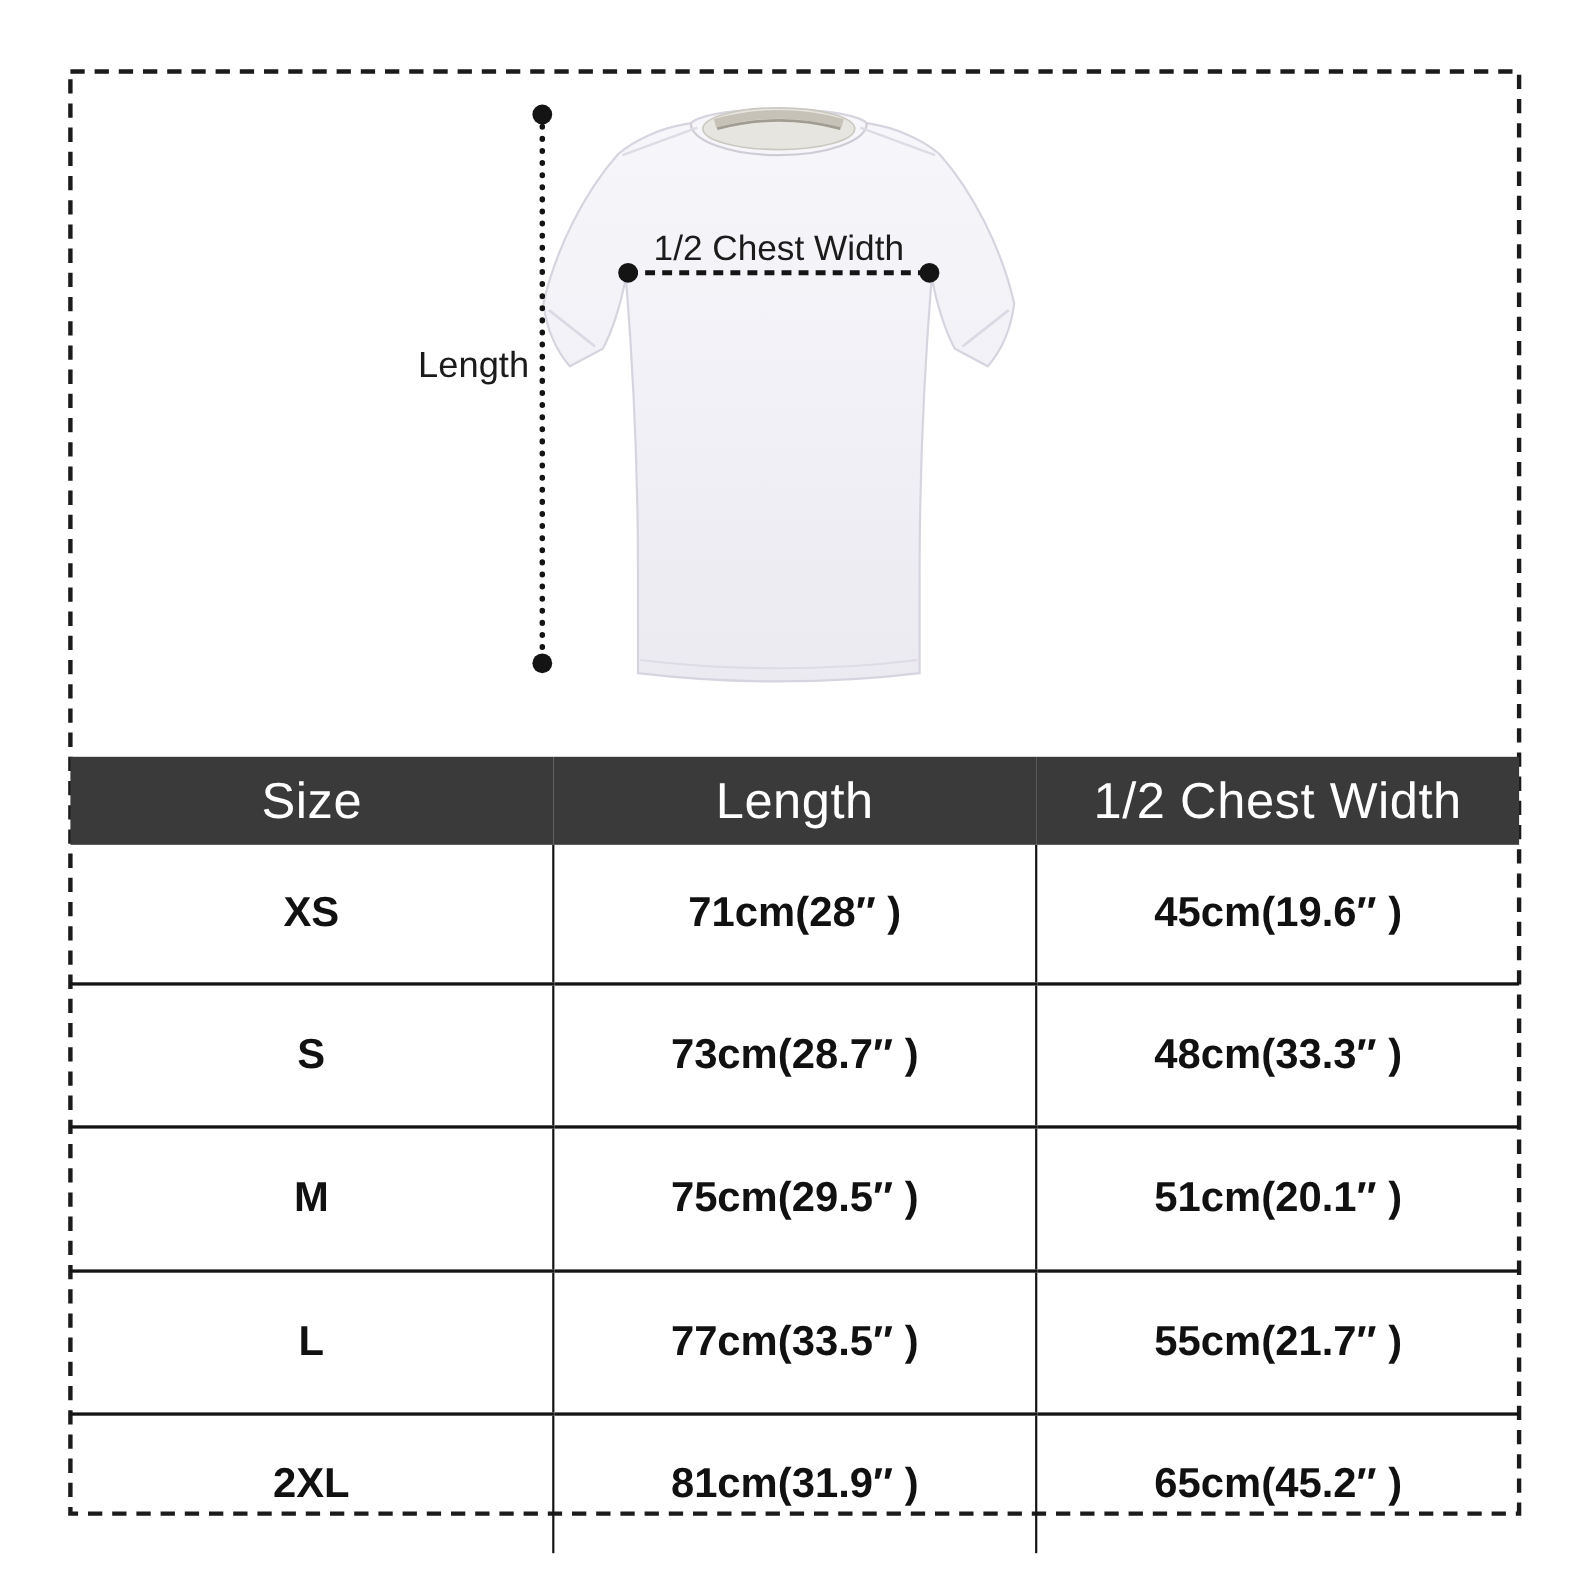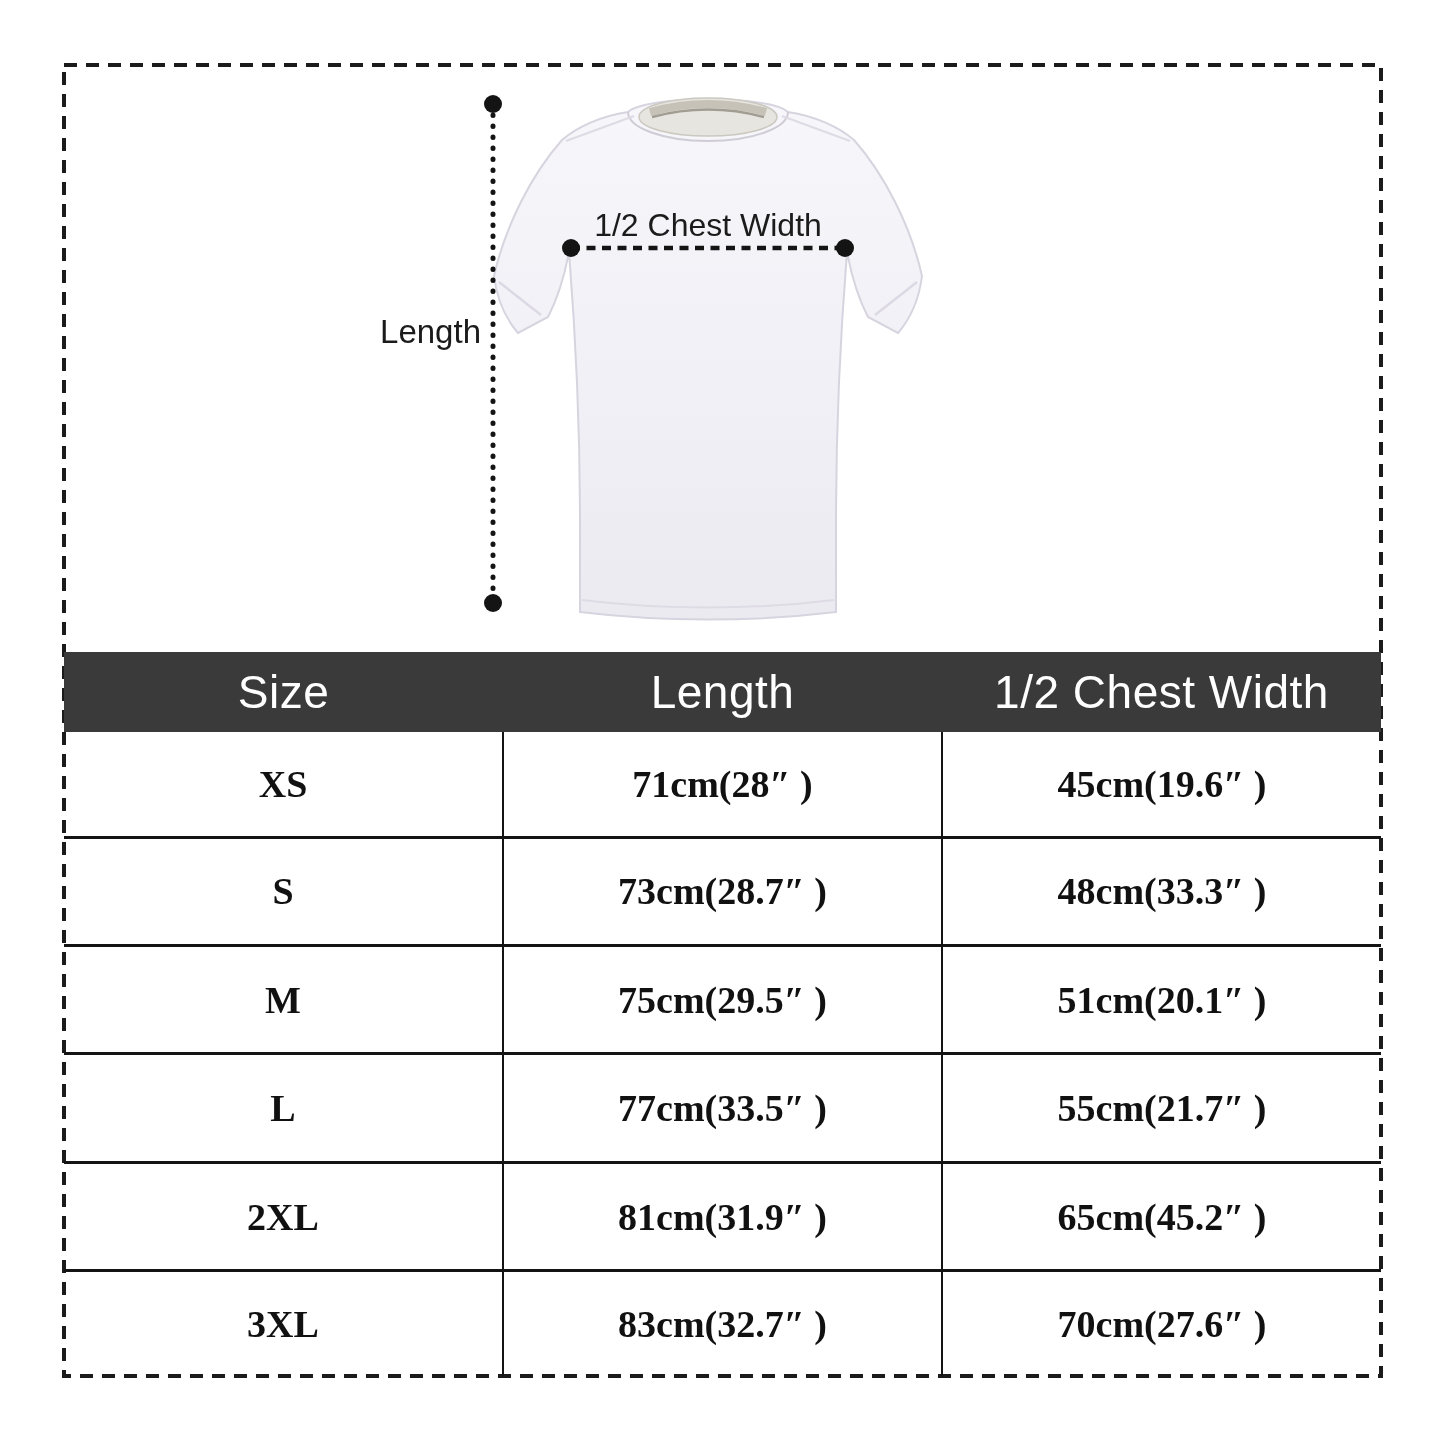--- a/index.html
+++ b/index.html
@@ -5,39 +5,39 @@
   html,body{margin:0;padding:0;background:#ffffff;}
   .canvas{
     position:relative;
     width:1445px;height:1445px;
     background:#ffffff;
     font-family:"Liberation Sans", sans-serif;
     overflow:hidden;
   }
   .figure-svg{position:absolute;left:0;top:0;}
   .size-table-wrap{
-    position:absolute;left:64px;top:652px;width:1317px;height:724px;
+    position:absolute;left:64px;top:688px;width:1317px;height:724px;
   }
   table.size-table{
     width:100%;height:100%;
     border-collapse:collapse;table-layout:fixed;
   }
   table.size-table thead th{
     background:var(--header-bg,#3a3a3a);
     color:var(--header-text,#ffffff);
     font-family:"Liberation Sans",sans-serif;
     font-weight:400;
     font-size:46px;
     height:78px;
     text-align:center;vertical-align:middle;
     border:none;
     letter-spacing:0.5px;
   }
   table.size-table tbody td{
-    font-family:Liberation Serif, serif;
+    font-family:Liberation Sans, sans-serif;
     font-weight:700;
     font-size:38px;
     color:#111111;
     text-align:center;vertical-align:middle;
     border-top:3px solid var(--table-border,#141414);
     background:transparent;
   }
   table.size-table tbody tr:first-child td{border-top:none;}
   table.size-table tbody td + td{border-left:2px solid var(--table-border,#141414);}
 </style>
@@ -135,22 +135,17 @@
         <tr>
           <td>L</td>
           <td>77cm(33.5″ )</td>
           <td>55cm(21.7″ )</td>
         </tr>
         <tr>
           <td>2XL</td>
           <td>81cm(31.9″ )</td>
           <td>65cm(45.2″ )</td>
         </tr>
-        <tr>
-          <td>3XL</td>
-          <td>83cm(32.7″ )</td>
-          <td>70cm(27.6″ )</td>
-        </tr>
       </tbody>
     </table>
   </div>
 
 </div>
 
 </body></html>

